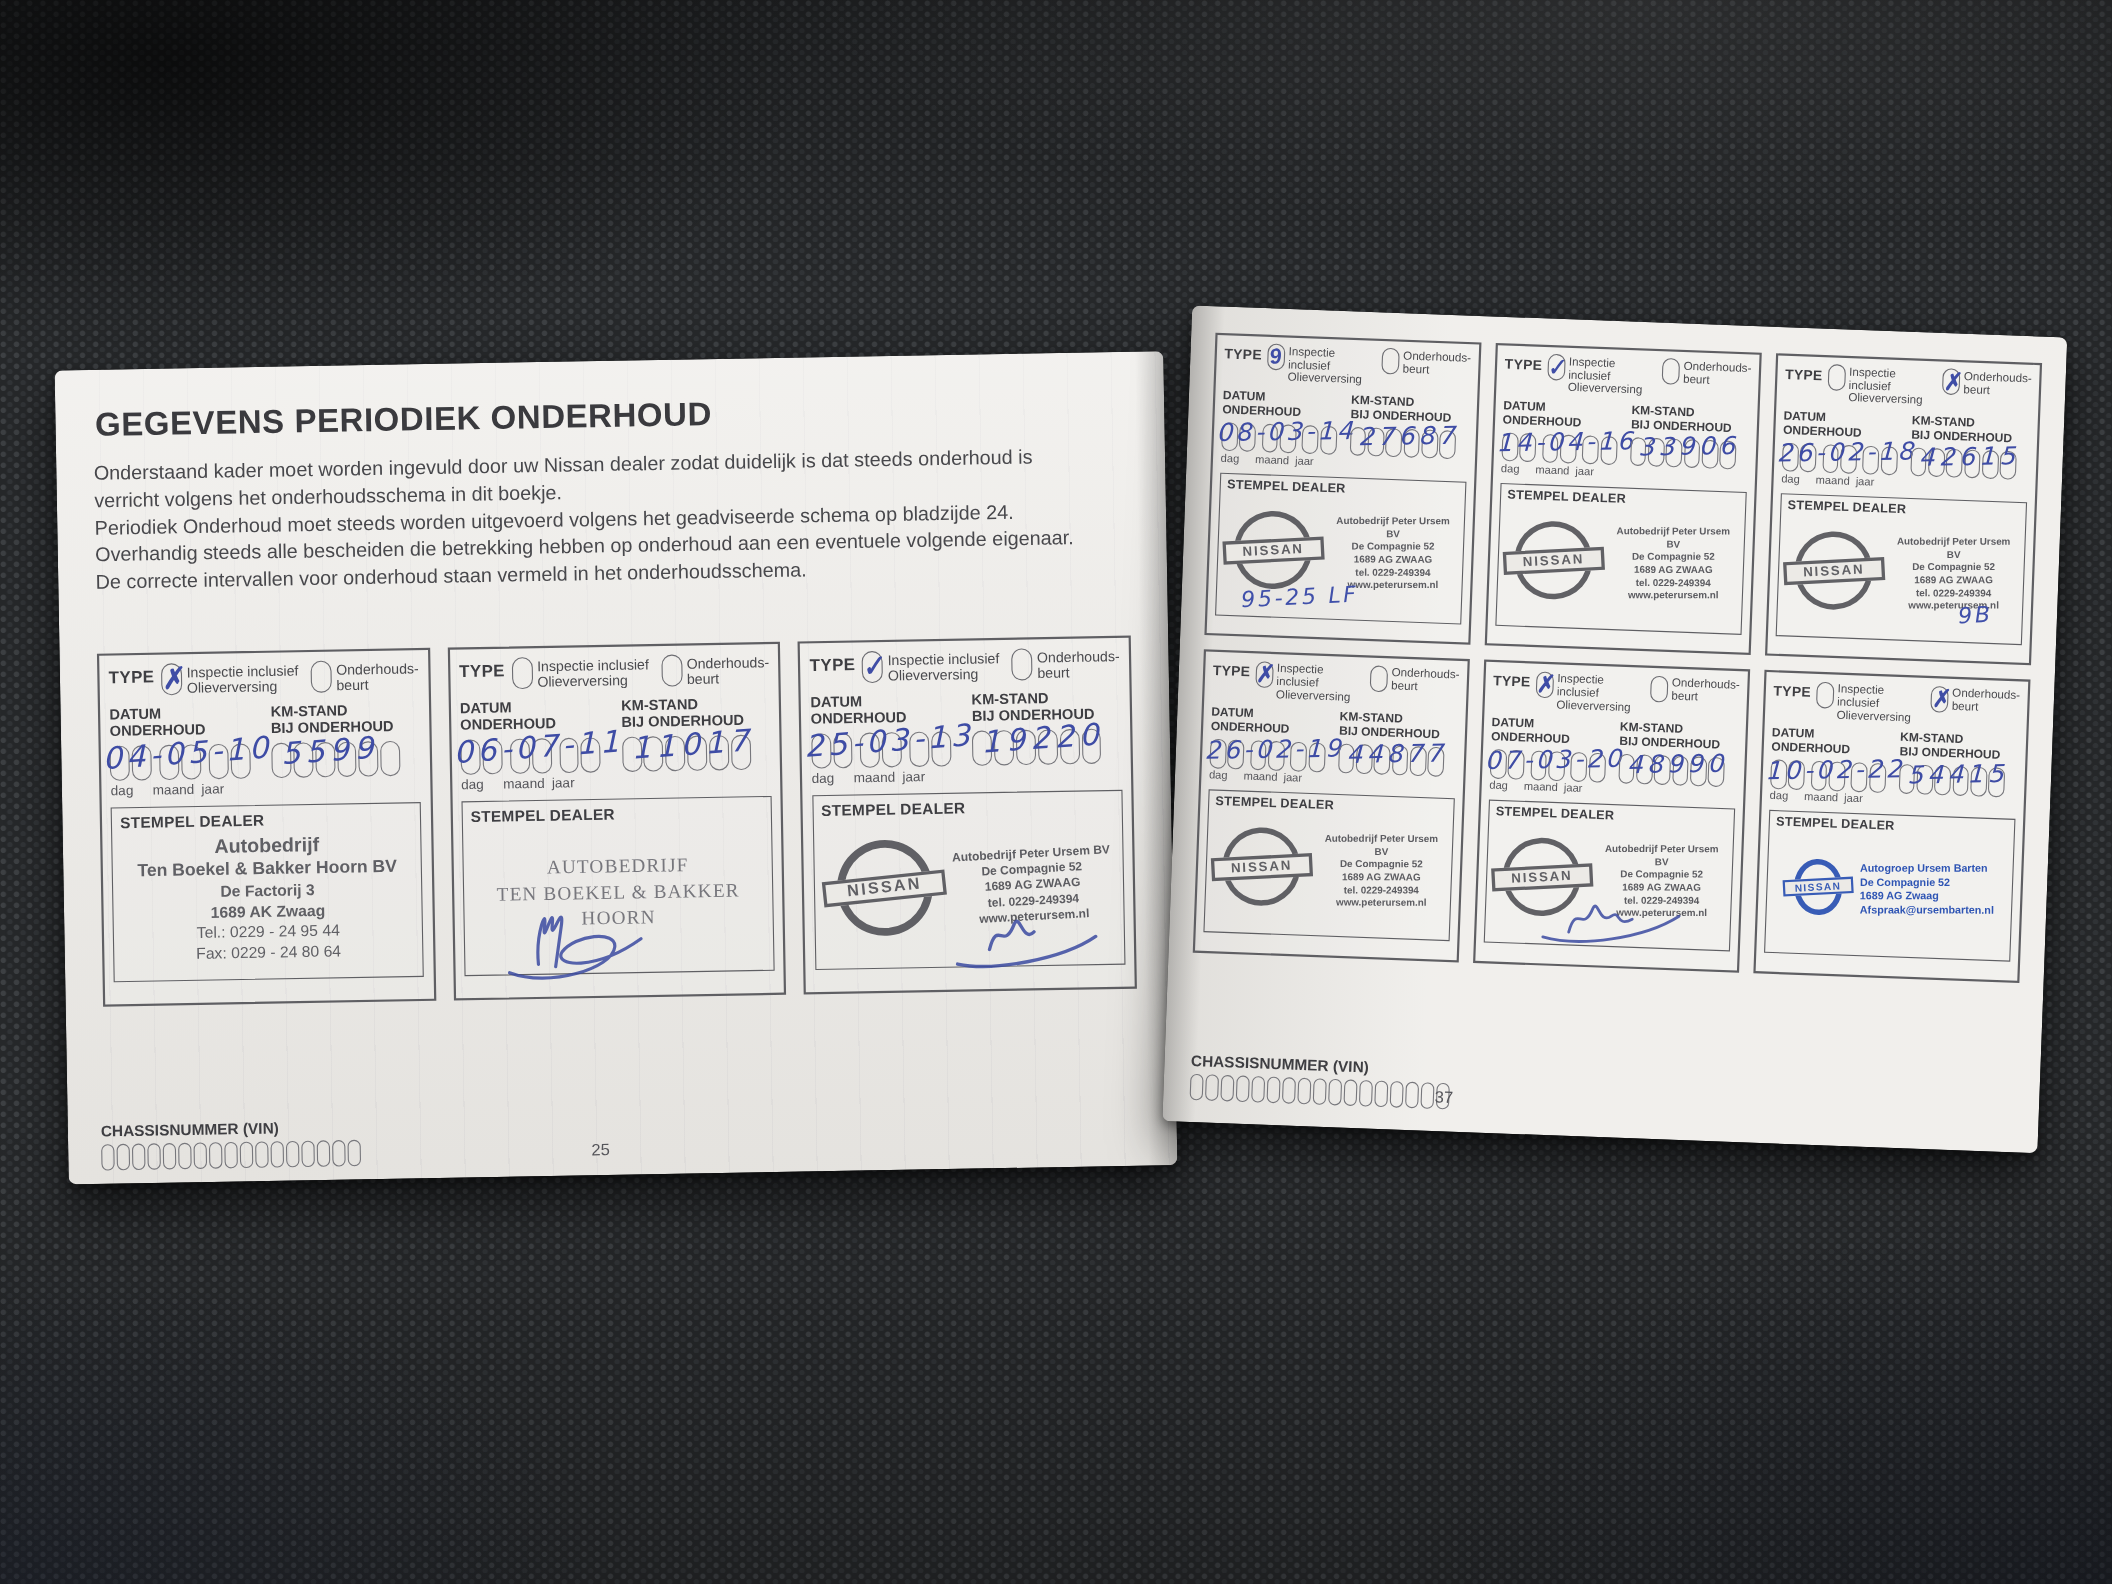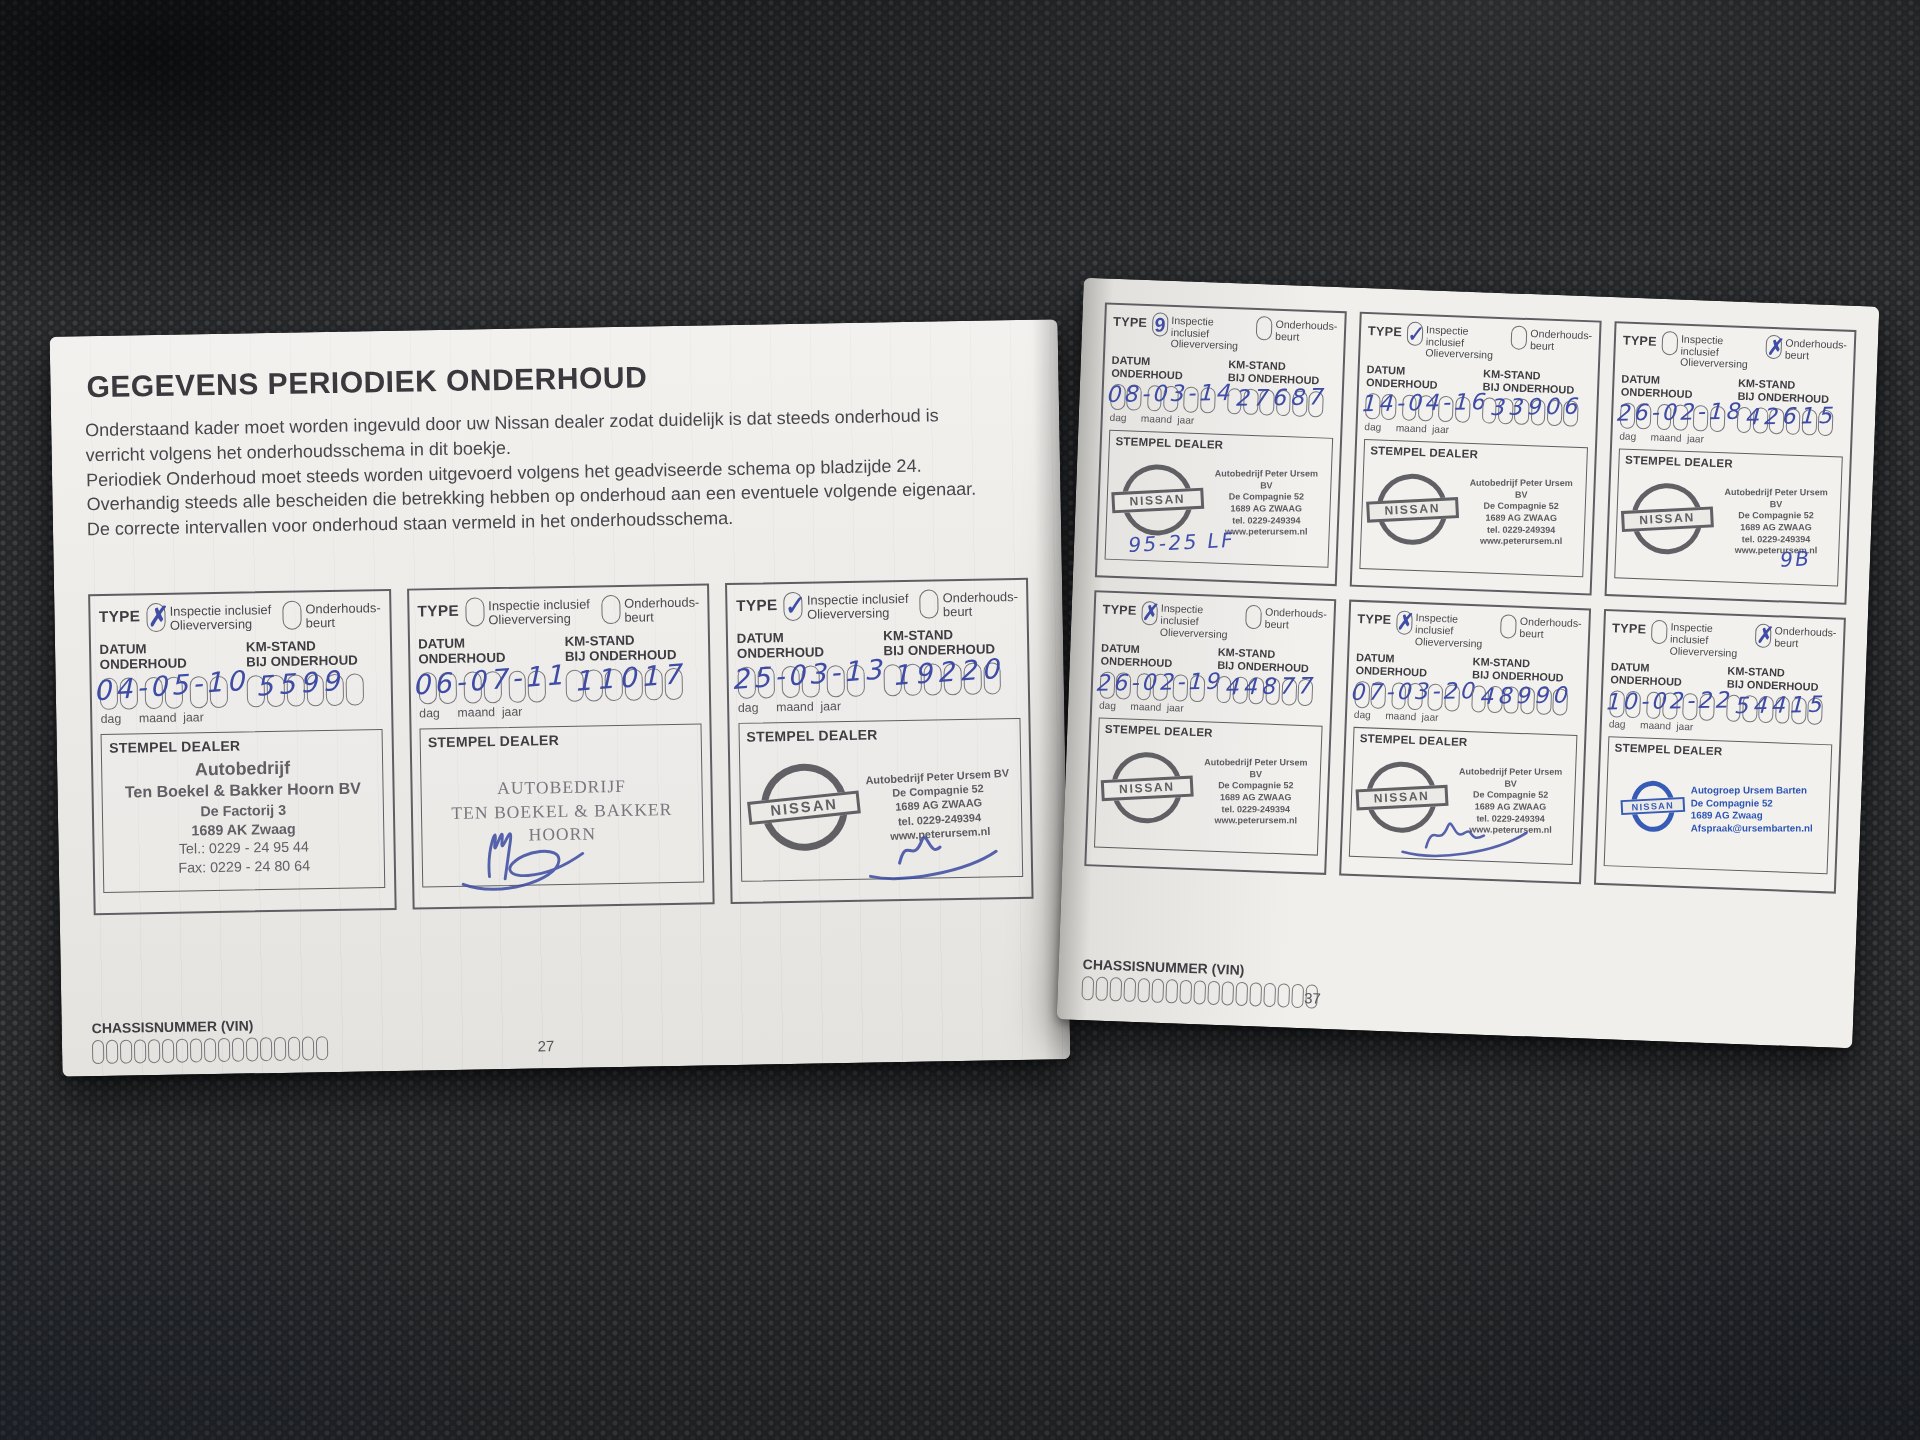--- a/index.html
+++ b/index.html
@@ -368,21 +368,21 @@
         <span class="cell"></span>
         <span class="cell"></span>
         <span class="cell"></span>
         <span class="cell"></span>
         <span class="cell"></span>
         <span class="cell"></span>
         <span class="cell"></span>
         <span class="cell"></span>
         <span class="cell"></span>
       </div>
-    <div class="pagenum">27</div>
+    <div class="pagenum">25</div>
   </div>
 </div>
 
 <div class="page page-right">
   <div class="grid6">
 
     <div class="entry">
       <div class="type-row">
         <span class="type-lbl">TYPE</span>
         <span class="opt">

